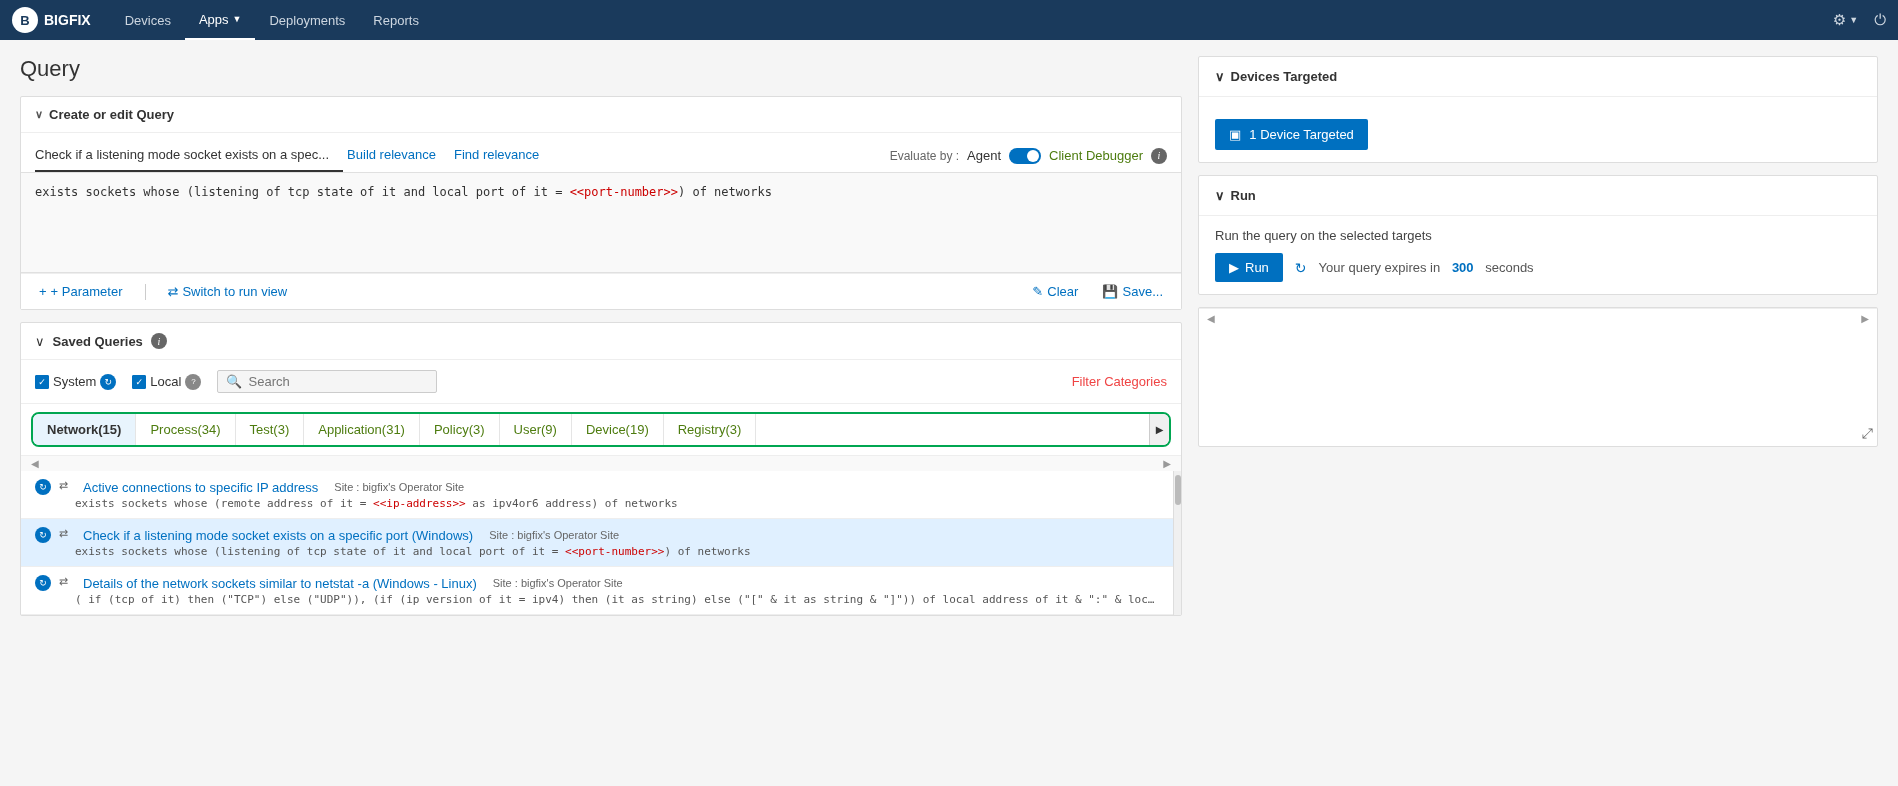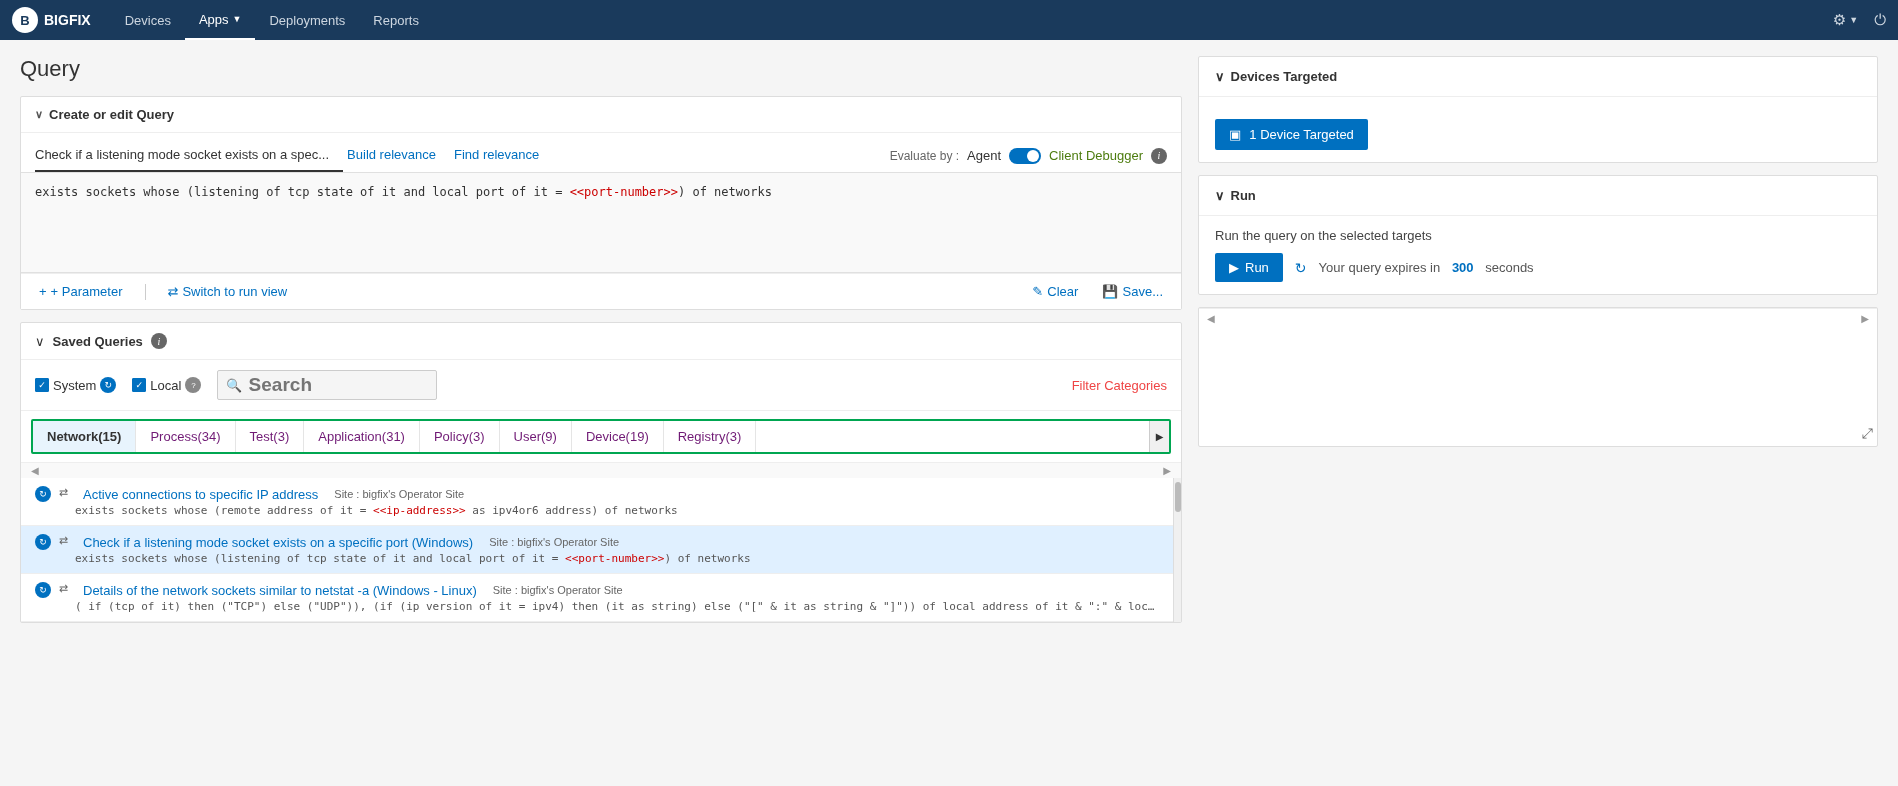--- a/index.html
+++ b/index.html
@@ -275,49 +275,48 @@
       padding: 3px 8px;
       background: #f5f5f5;
       gap: 6px;
       flex: 1;
       max-width: 220px;
     }
     .search-box input {
       border: none;
       background: none;
       outline: none;
-      font-size: 19px;
+      font-size: 13px;
       width: 100%;
-      font-weight: bold;
     }
     .filter-btn {
       margin-left: auto;
       color: #ef4444;
       cursor: pointer;
       font-size: 13px;
       font-weight: 500;
     }
 
     
     .category-tabs-container {
       border: 2px solid #00a651;
       margin: 8px 10px;
-      border-radius: 2px;
+      border-radius: 8px;
       overflow: hidden;
       position: relative;
     }
     .category-tabs {
       display: flex;
       overflow: hidden;
     }
     .category-tab {
       padding: 8px 14px;
       cursor: pointer;
       font-size: 13px;
-      color: #701a75;
+      color: #4d7c0f;
       white-space: nowrap;
       border-right: 1px solid #e5e5e5;
     }
     .category-tab.active {
       background: #e8f4fd;
       font-weight: 600;
       color: #333;
     }
     .category-scroll-btn {
       position: absolute;

